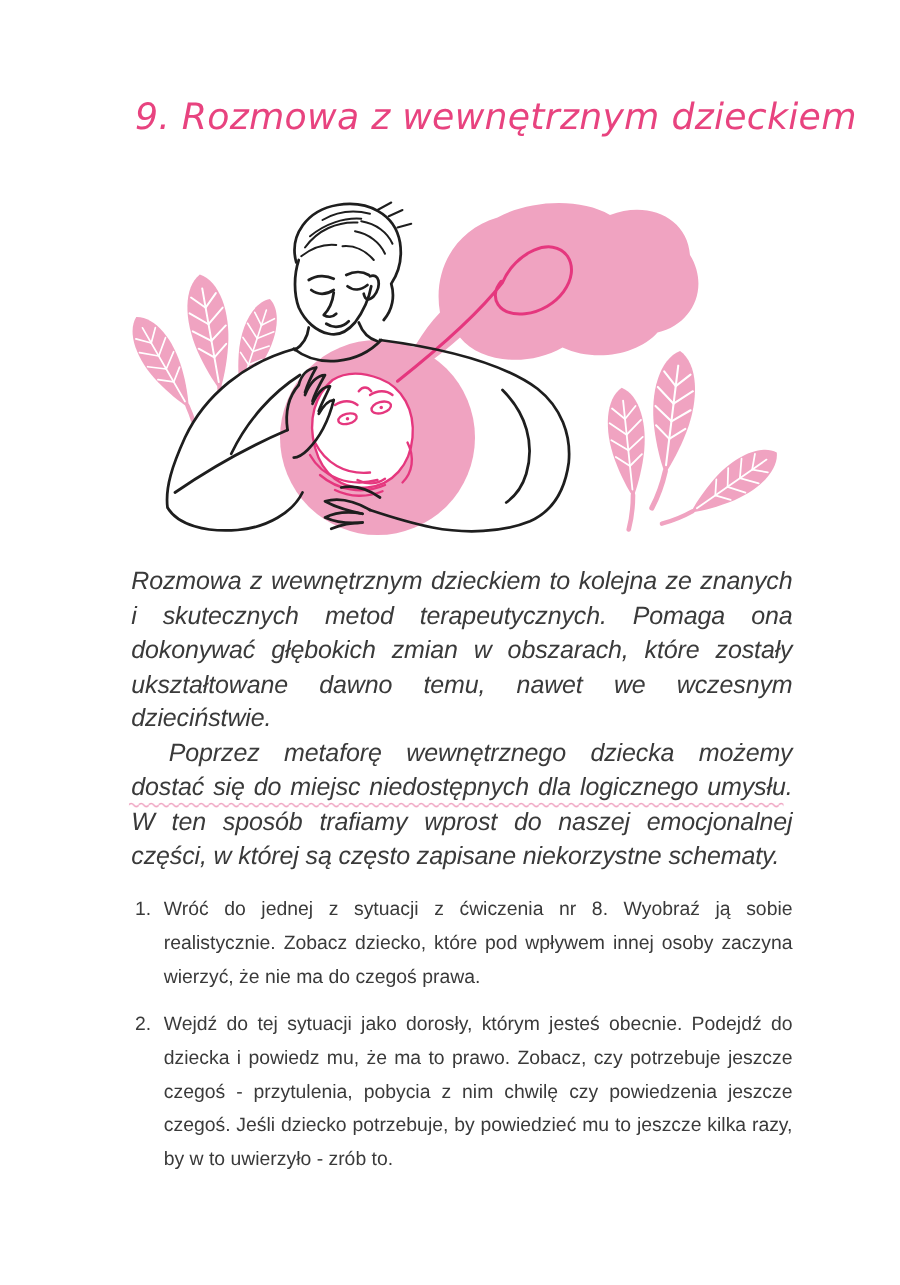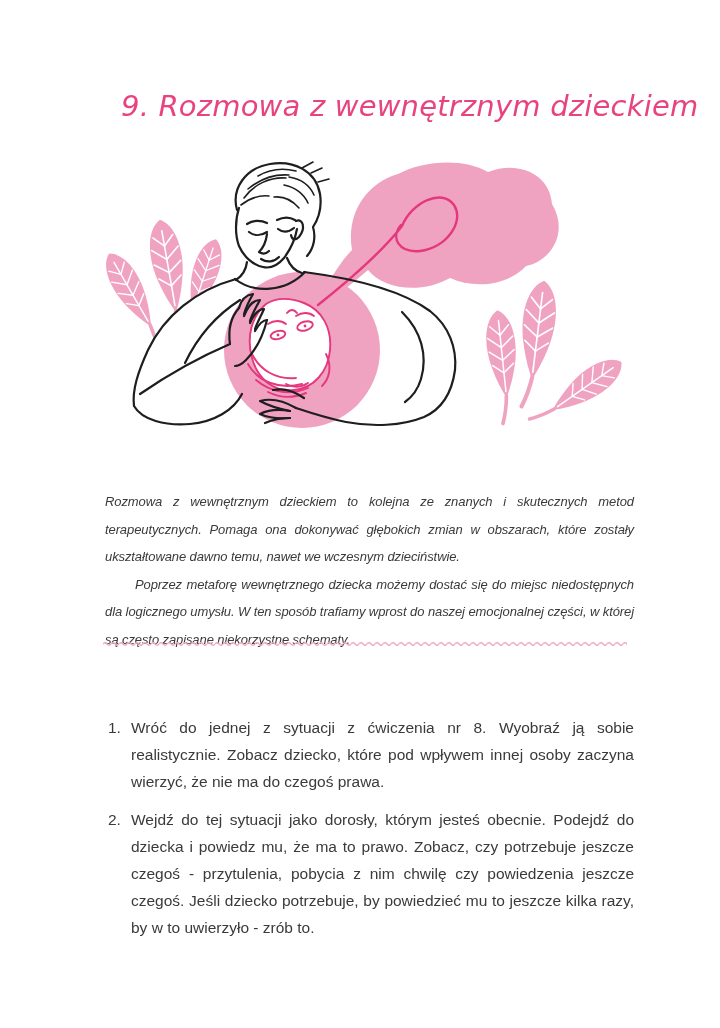--- a/index.html
+++ b/index.html
@@ -2,29 +2,29 @@
 <html><head>
 <meta charset="utf-8">
 <style>
   html,body { margin:0; padding:0; background:#ffffff; }
   .page {
     position:relative; width:720px; height:1028px; background:#ffffff;
     font-family:"Liberation Sans","DejaVu Sans",sans-serif;
     color:#3a3a3a; overflow:hidden;
   }
   .title {
-    position:absolute; left:104px; top:72px; margin:17px;
+    position:absolute; left:104px; top:72px; margin:4px;
     font-family:"DejaVu Sans","Liberation Sans",sans-serif;
     font-style:italic; font-weight:500; font-size:29px;
     letter-spacing:0.2px; color:#e8437f; white-space:nowrap;
   }
   .illustration { position:absolute; left:90px; top:158px; width:540px; height:300px; }
   .intro {
-    position:absolute; left:105px; top:488px; width:529px;
-    font-style:italic; font-size:13px; line-height:27.5px;
+    position:absolute; left:105px; top:452px; width:529px;
+    font-style:italic; font-size:20px; line-height:27.5px;
     text-align:justify; letter-spacing:-0.1px;
   }
   .intro p { margin:0; }
   .intro p.indented { text-indent:30px; }
   .divider { position:absolute; left:103px; top:640px; }
   .exercise-head { position:absolute; left:105px; top:666px; width:529px; height:48px; }
   .exercise-head h2 {
     margin:0; font-size:17px; font-weight:normal; letter-spacing:1.5px;
     color:#262626;
   }

